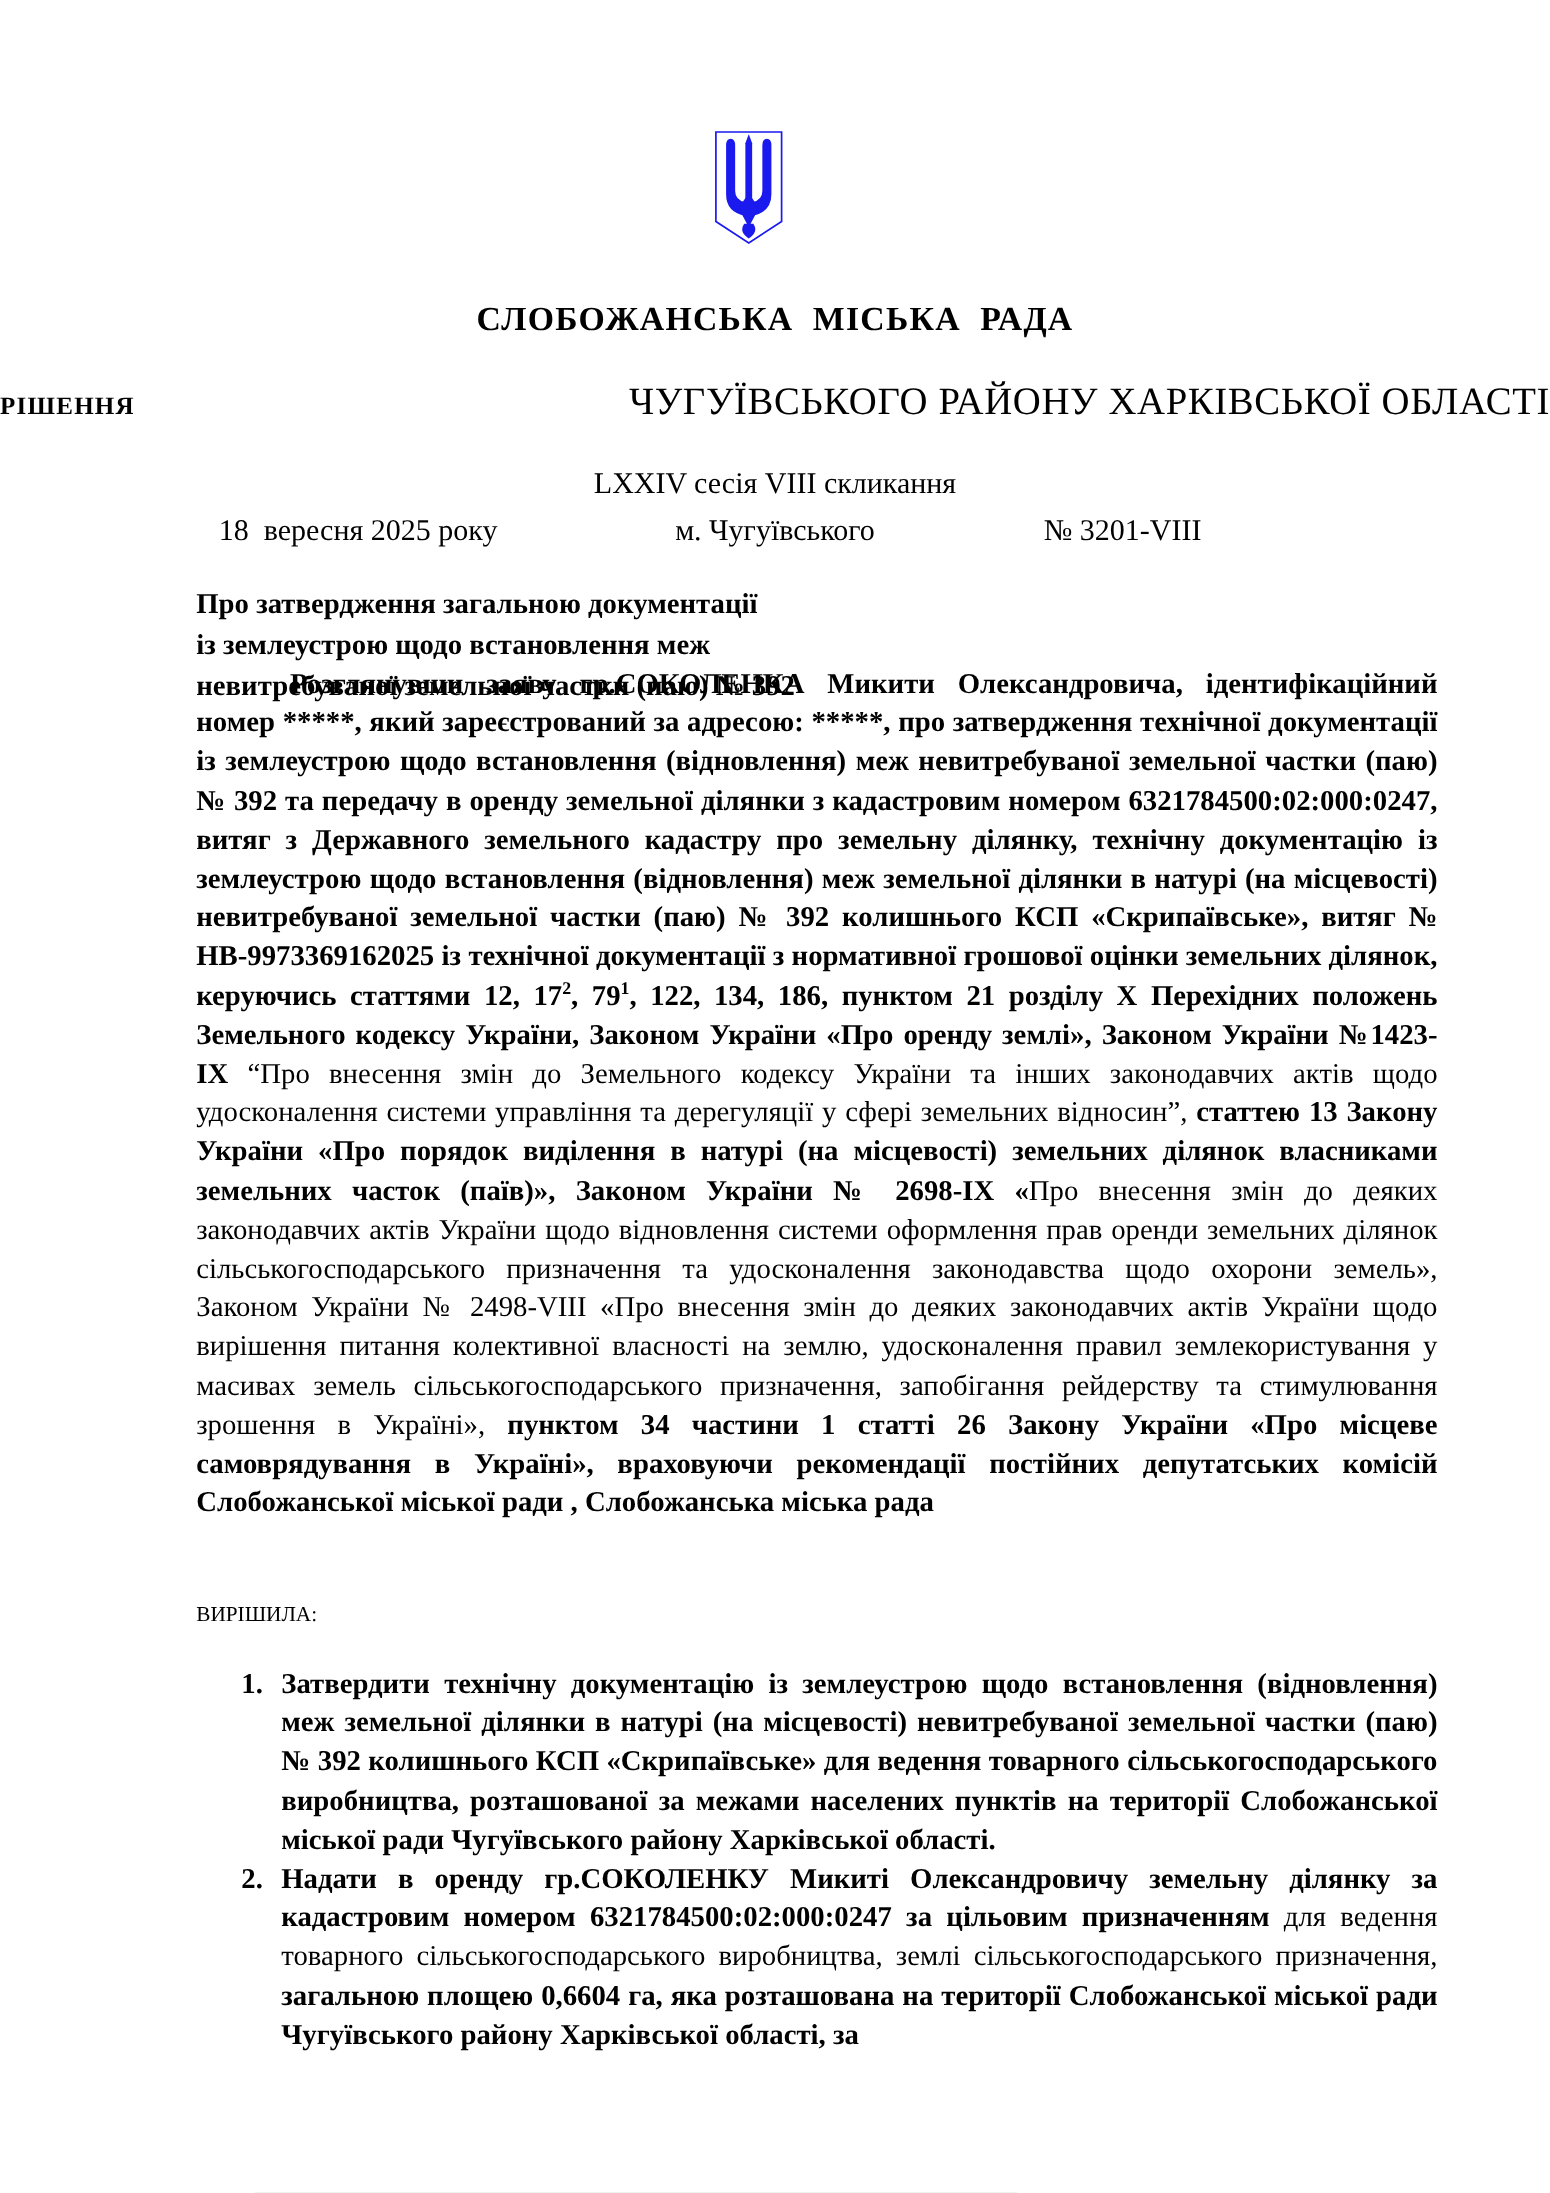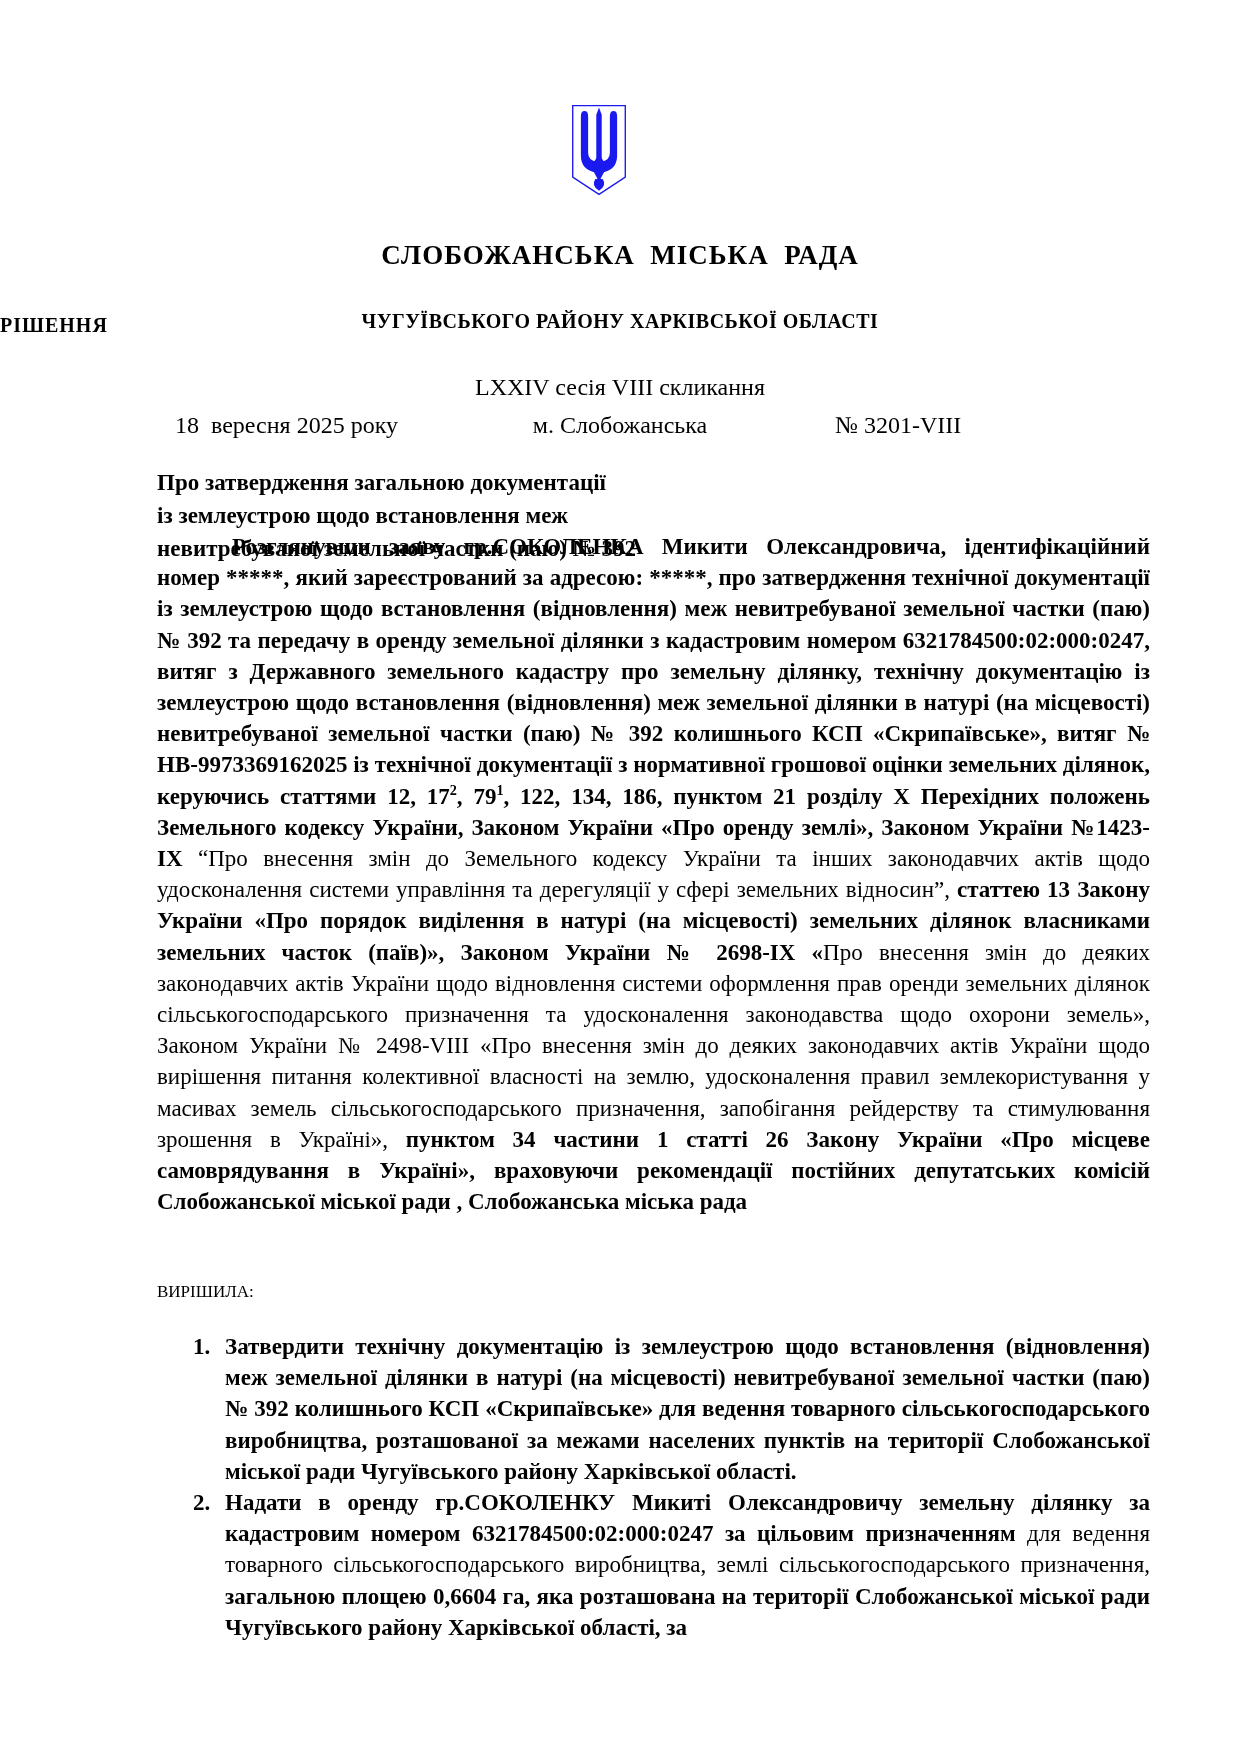--- a/index.html
+++ b/index.html
@@ -10,21 +10,21 @@
     background:#ffffff;
     color:#000;
     font-family:"Liberation Serif", serif;
     overflow:hidden;
   }
   .b{font-weight:bold;}
   sup{font-size:0.62em;line-height:0;vertical-align:super;}
   .emblem{position:absolute;left:570px;top:100px;width:58px;height:100px;}
   .hdr{position:absolute;left:0;right:0;top:204px;text-align:center;white-space:pre-wrap;}
   .org1{font-size:27px;font-weight:bold;letter-spacing:1px;line-height:30px;}
-  .org2{font-size:20px;font-weight:bold;letter-spacing:.5px;line-height:30px;}
+  .org2{font-size:31px;font-weight:normal;letter-spacing:.5px;line-height:30px;text-align:right;}
   .session{font-size:24px;line-height:30px;}
   .doctype{position:absolute;left:0;right:0;top:314px;text-align:left;
            font-size:20px;font-weight:bold;letter-spacing:1px;}
   .meta{position:absolute;left:0;right:0;top:412px;font-size:24px;}
   .meta-date{position:absolute;left:175px;white-space:pre-wrap;}
   .meta-place{position:absolute;left:0;right:0;text-align:center;}
   .meta-num{position:absolute;left:835px;}
   .title{position:absolute;left:157px;top:466px;width:993px;
          font-size:23px;font-weight:bold;line-height:33px;}
   .body-par{position:absolute;left:157px;top:531px;width:993px;
@@ -56,21 +56,21 @@
   <div class="hdr">
     <div class="org1">СЛОБОЖАНСЬКА  МІСЬКА  РАДА</div>
     <div class="org2">ЧУГУЇВСЬКОГО РАЙОНУ ХАРКІВСЬКОЇ ОБЛАСТІ</div>
     <div class="session">LXXIV сесія VIII скликання</div>
   </div>
 
   <div class="doctype">РІШЕННЯ</div>
 
   <div class="meta">
     <span class="meta-date">18  вересня 2025 року</span>
-    <span class="meta-place">м. Слобожанська</span>
+    <span class="meta-place">м. Чугуївського</span>
     <span class="meta-num">№ 3201-VIII</span>
   </div>
 
   <div class="title">
     <div>Про затвердження загальною документації</div>
     <div>із землеустрою щодо встановлення меж</div>
     <div>невитребуваної земельної частки (паю) № 392</div>
   </div>
 
   <div class="body-par"><span class="b">Розглянувши заяву гр.СОКОЛЕНКА Микити Олександровича, ідентифікаційний номер *****, який зареєстрований за адресою: *****, про затвердження технічної документації із землеустрою щодо встановлення (відновлення) меж невитребуваної земельної частки (паю) № 392 та передачу в оренду земельної ділянки з кадастровим номером 6321784500:02:000:0247, витяг з Державного земельного кадастру про земельну ділянку, технічну документацію із землеустрою щодо встановлення (відновлення) меж земельної ділянки в натурі (на місцевості) невитребуваної земельної частки (паю) № 392 колишнього КСП «Скрипаївське», витяг № НВ-9973369162025 із технічної документації з нормативної грошової оцінки земельних ділянок, керуючись статтями 12, 17</span><sup class="b">2</sup><span class="b">, 79</span><sup class="b">1</sup><span class="b">, 122, 134, 186, пунктом 21 розділу X Перехідних положень Земельного кодексу України, Законом України «Про оренду землі», Законом України  №1423-IX </span><span>“Про внесення змін до Земельного кодексу України та інших законодавчих актів щодо удосконалення системи управління та дерегуляції у сфері земельних відносин”, </span><span class="b">статтею 13 Закону України «Про порядок виділення в натурі (на місцевості) земельних ділянок власниками земельних часток (паїв)», Законом України № 2698-IX «</span><span>Про внесення змін до деяких законодавчих актів України щодо відновлення системи оформлення прав оренди земельних ділянок сільськогосподарського призначення та удосконалення законодавства щодо охорони земель», Законом України № 2498-VIII «Про внесення змін до деяких законодавчих актів України щодо вирішення питання колективної власності на землю, удосконалення правил землекористування у масивах земель сільськогосподарського призначення, запобігання рейдерству та стимулювання зрошення в Україні», </span><span class="b">пунктом 34 частини 1 статті 26 Закону України «Про місцеве самоврядування в Україні», враховуючи рекомендації постійних депутатських комісій Слобожанської міської  ради , Слобожанська міська рада</span></div>

